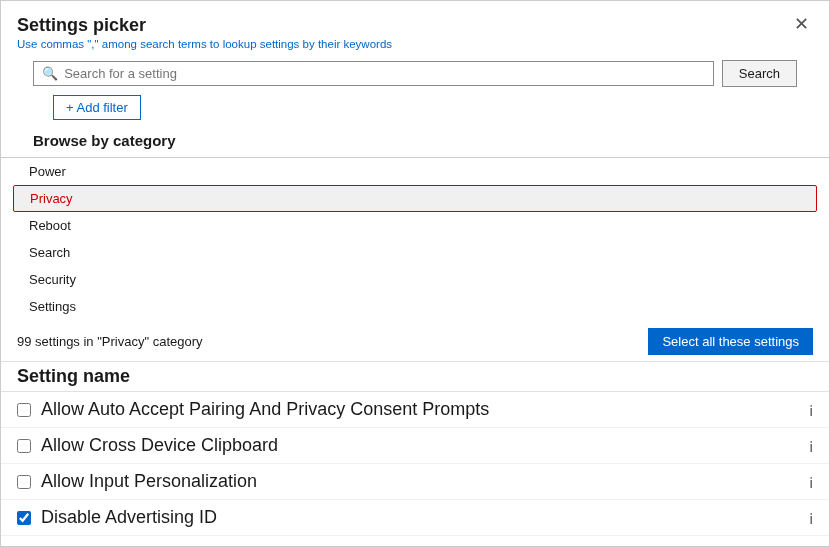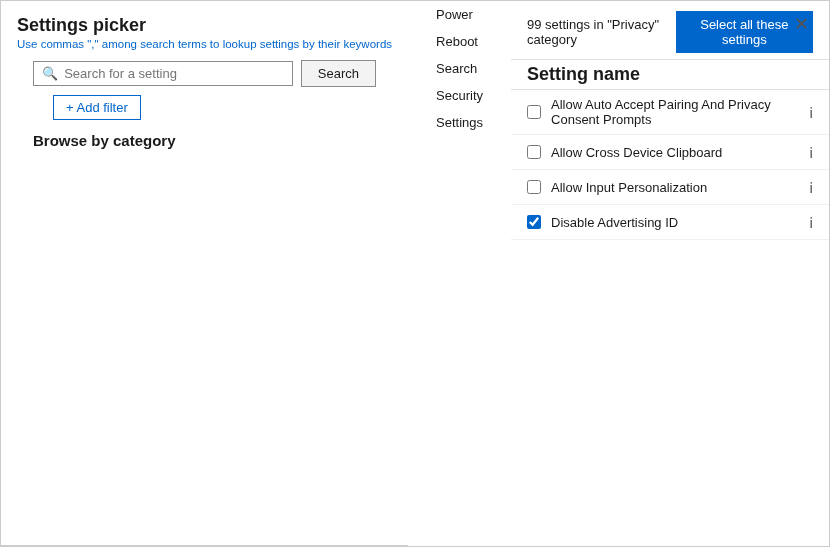--- a/index.html
+++ b/index.html
@@ -12,21 +12,21 @@
       overflow: hidden;
       position: relative;
     }
 
     .dialog {
       width: 830px;
       height: 547px;
       background: #fff;
       border: 1px solid #ccc;
       display: flex;
-      flex-direction: row;
+      flex-direction: column;
       position: relative;
     }
 
     .dialog-header {
       padding: 14px 16px 4px 16px;
       border-bottom: none;
     }
 
     .dialog-title {
       font-size: 18px;
@@ -197,21 +197,21 @@
       width: 14px;
       height: 14px;
       margin-right: 10px;
       flex-shrink: 0;
       cursor: pointer;
       accent-color: #0066cc;
     }
 
     .setting-name {
       flex: 1;
-      font-size: 13px;
+      font-size: 18px;
       color: #1a1a1a;
     }
 
     .info-icon {
       color: #555;
       font-size: 15px;
       cursor: pointer;
       margin-left: 8px;
     }
 
@@ -244,20 +244,21 @@
 
     <div class="add-filter-row">
       <button class="add-filter-btn">+ Add filter</button>
     </div>
 
     <div class="browse-label">Browse by category</div>
   </div>
 
   <div class="category-list-container">
     <div class="category-item">Power</div>
+    <div class="category-item selected">Privacy</div>
     <div class="category-item">Reboot</div>
     <div class="category-item">Search</div>
     <div class="category-item">Security</div>
     <div class="category-item">Settings</div>
   </div>
 
   <div class="bottom-section">
     <div class="results-header">
       <span class="results-count">99 settings in "Privacy" category</span>
       <button class="select-all-btn">Select all these settings</button>

